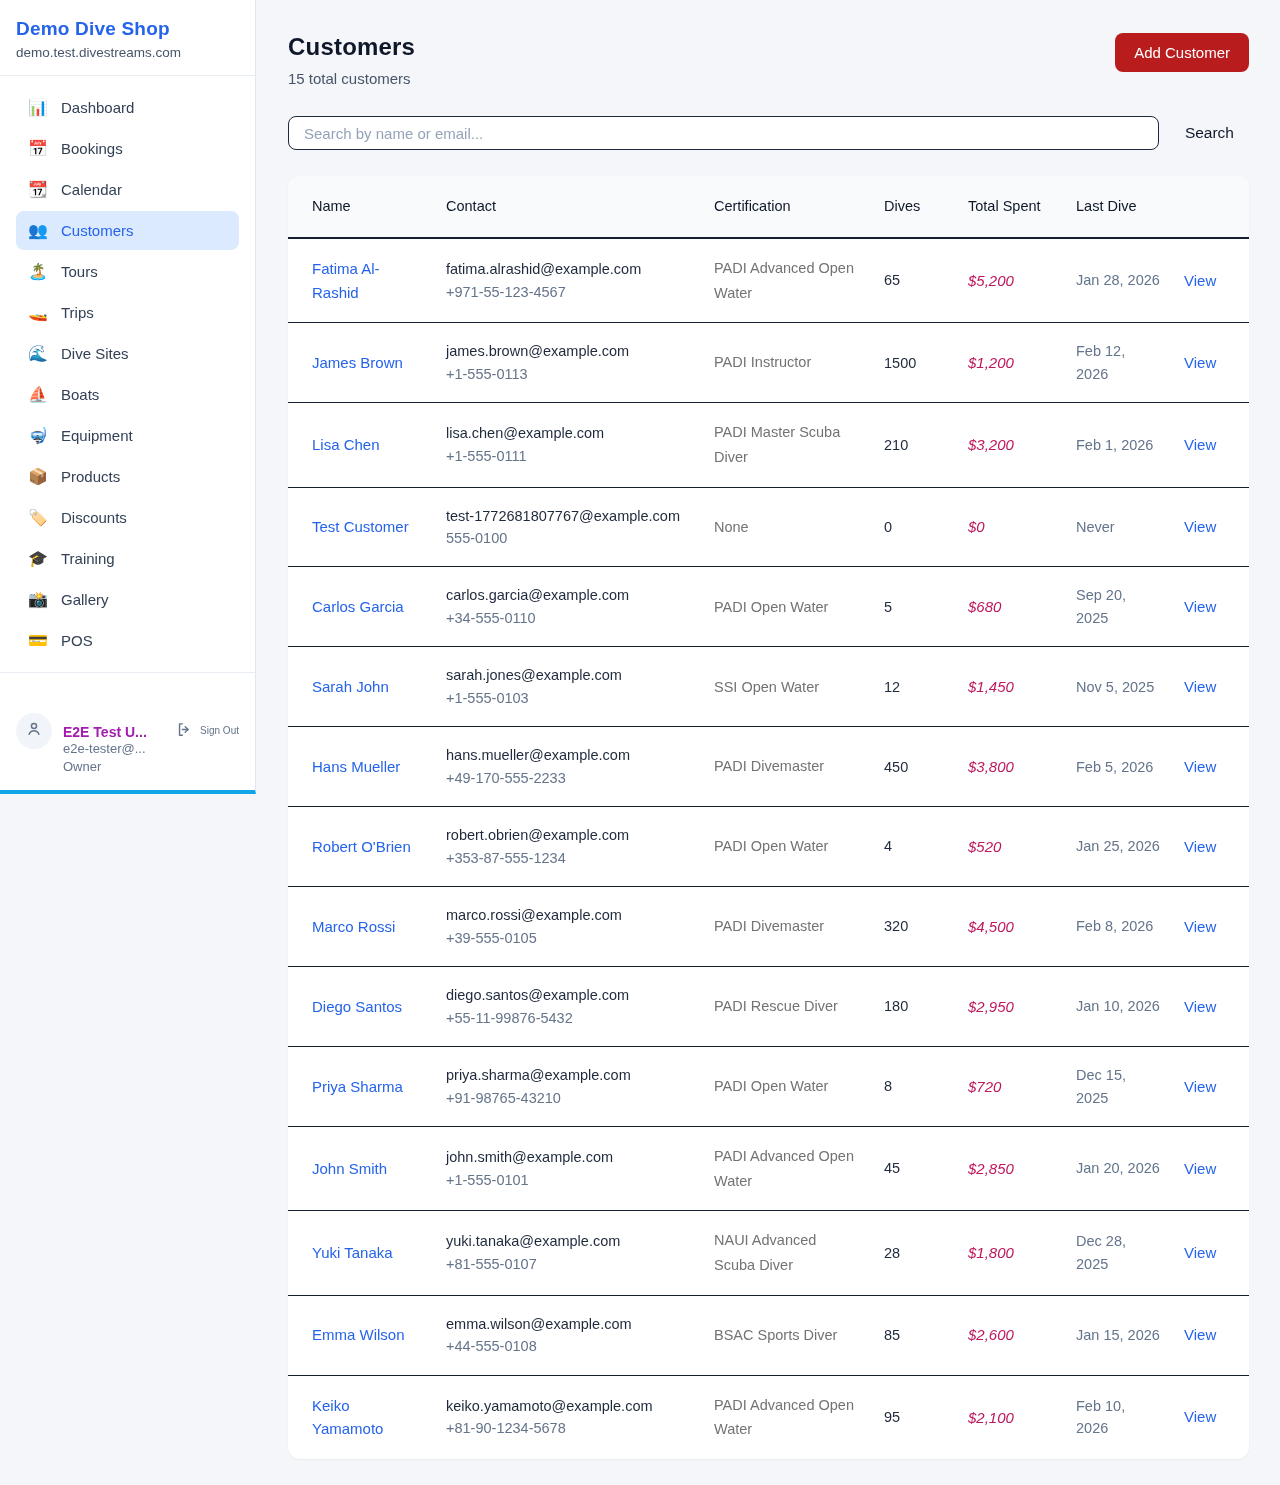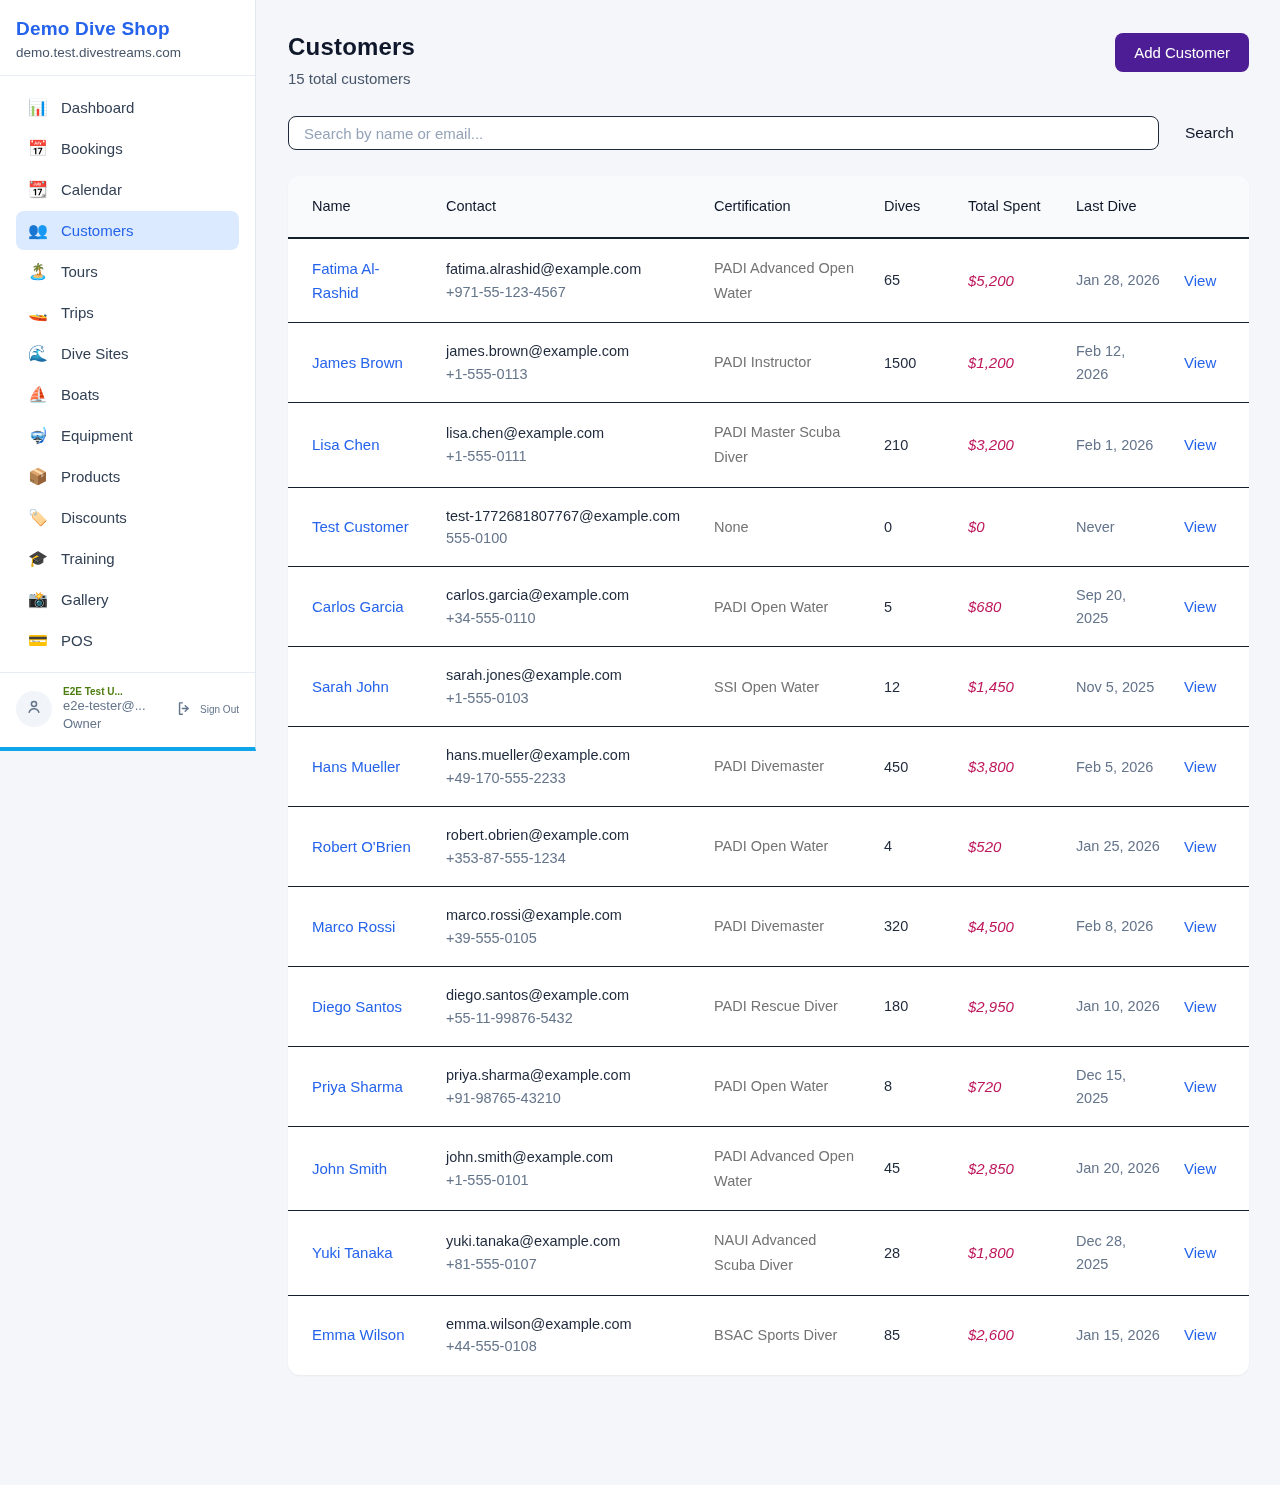--- a/index.html
+++ b/index.html
@@ -33,33 +33,33 @@
   .nav-item.active { background:#dbeafe; color:#2563eb; }
   .user-footer {
     border-top:1px solid #e8edf3;
     padding:13px 16px; display:flex; align-items:center; gap:11px;
   }
   .avatar {
     width:36px; height:36px; border-radius:50%; background:#f1f5f9;
     display:flex; align-items:center; justify-content:center; flex:none;
   }
   .user-meta { min-width:0; flex:1; }
-  .user-name { font-size:10px; font-weight:bold; color:#4d7c0f; white-space:nowrap; }
+  .user-name { font-size:14px; font-weight:bold; color:#a21caf; white-space:nowrap;margin-top:38px; }
   .user-email, .user-role { font-size:13px; color:#64748b; line-height:1.35; white-space:nowrap; }
   .signout {
     display:flex; align-items:center; gap:7px; color:#64748b; font-size:10px;
     cursor:pointer; flex:none;
   }
   
   .main { position:absolute; left:256px; top:0; width:1024px; padding:33px 31px 0 32px; }
   .page-header { display:flex; justify-content:space-between; align-items:flex-start; }
   .page-title { font-size:24px; font-weight:bold; color:#0f172a; letter-spacing:.2px; }
   .page-subtitle { font-size:15px; color:#475569; margin-top:9px; }
   .btn-primary {
-    background:#4c1d95; color:#ffffff; font-size:15px; font-weight:500;
+    background:#b91c1c; color:#ffffff; font-size:15px; font-weight:500;
     border:none; border-radius:8px; padding:11px 19px; cursor:pointer;
     font-family:"Liberation Sans", sans-serif;
   }
   .search-row { display:flex; align-items:center; margin-top:29px; }
   .search-input {
     flex:1; height:32px; background:#fff;
     border:1px solid #1e293b; border-radius:8px;
     padding:16px 15px; font-size:15px; color:#0f172a;
     font-family:"Liberation Sans", sans-serif; outline:none;
   }
@@ -418,16 +418,30 @@
               <div class="phone">+44-555-0108</div>
             </td>
             <td>
               <div class="cert">BSAC Sports Diver</div>
             </td>
             <td class="dives">85</td>
             <td class="spent">$2,600</td>
             <td class="lastdive">Jan 15, 2026</td>
             <td><a class="view-link">View</a></td>
           </tr>
+          <tr>
+            <td><a class="name-link">Keiko Yamamoto</a></td>
+            <td>
+              <div class="email">keiko.yamamoto@example.com</div>
+              <div class="phone">+81-90-1234-5678</div>
+            </td>
+            <td>
+              <div class="cert">PADI Advanced Open Water</div>
+            </td>
+            <td class="dives">95</td>
+            <td class="spent">$2,100</td>
+            <td class="lastdive">Feb 10, 2026</td>
+            <td><a class="view-link">View</a></td>
+          </tr>
         </tbody>
     </table>
   </div>
 </main>
 
 </body></html>

